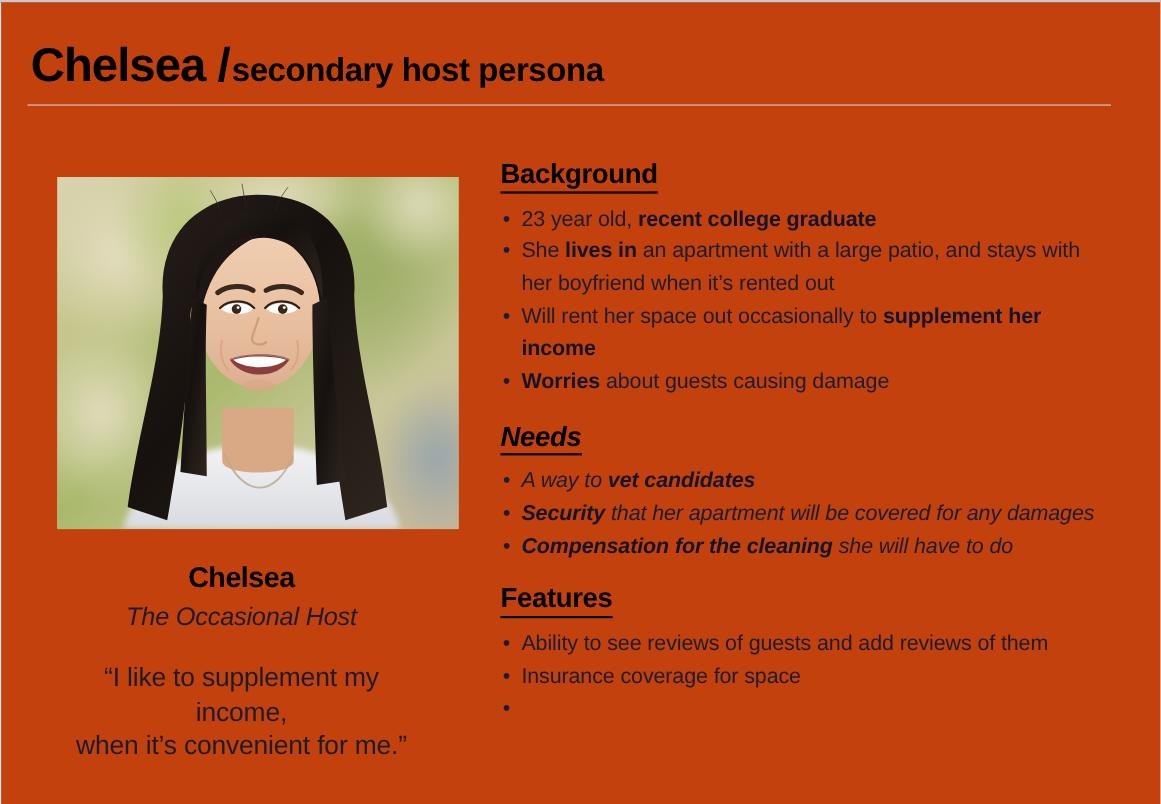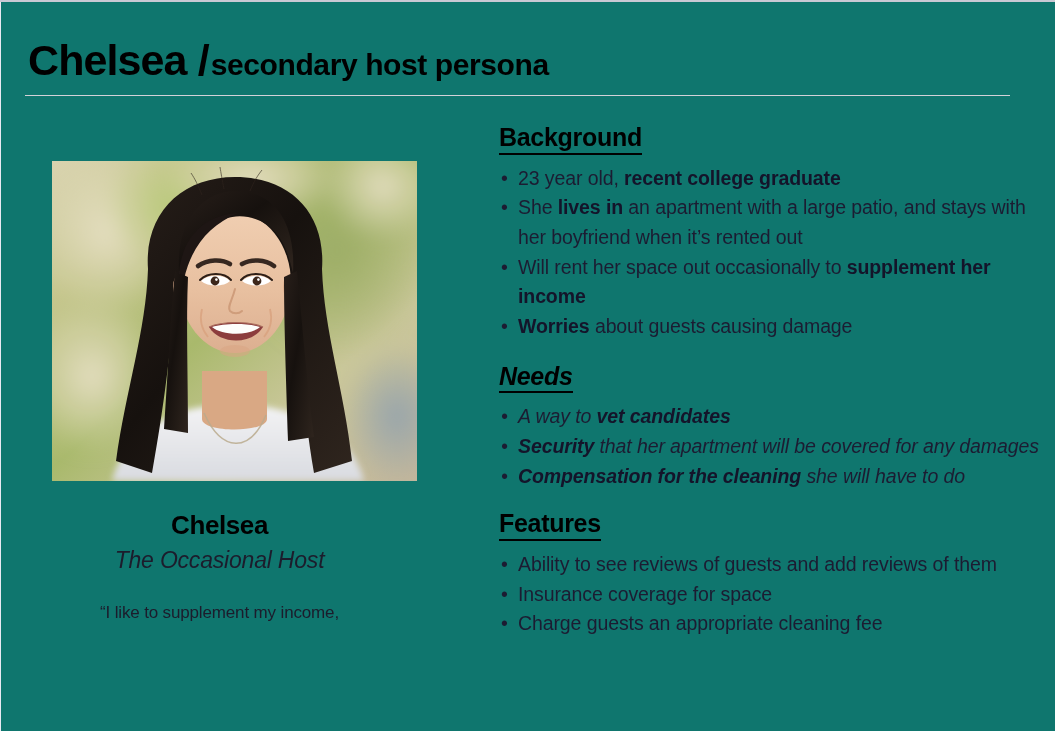--- a/index.html
+++ b/index.html
@@ -9,21 +9,21 @@
     background: #ffffff;
   }
   body {
     font-family: "Liberation Sans", "DejaVu Sans", sans-serif;
     -webkit-font-smoothing: antialiased;
   }
   .slide {
     position: relative;
     width: 1055px;
     height: 731px;
-    background: #0f766e;
+    background: #c2410c;
     box-sizing: border-box;
     border-top: 2px solid #c9c9d4;
     overflow: hidden;
   }
   .slide::before {
     content: "";
     position: absolute;
     left: 0; top: 0; bottom: 0;
     width: 1px;
     background: #e9e9f2;
@@ -87,34 +87,33 @@
     text-align: center;
     font-size: 23px;
     font-weight: 400;
     color: #1c1c2c;
     letter-spacing: -0.2px;
     font-style: italic;
   }
   .persona-quote {
     margin-top: 28px;
     text-align: center;
-    font-size: 17px;
+    font-size: 24px;
     font-weight: 400;
     color: #1c1c2c;
     line-height: 1.28;
     letter-spacing: -0.15px;
   }
 
   
   .right-col {
     position: absolute;
     left: 455px;
-    top: 121px;
+    top: 142px;
     width: 552px;
-    margin-left: 44px;
   }
   .section { margin-bottom: 2px; }
   .section-heading {
     font-size: 25px;
     font-weight: 700;
     color: #000000;
     display: inline-block;
     border-bottom: 2.5px solid #000000;
     padding-bottom: 1px;
     line-height: 1.15;
@@ -277,20 +276,21 @@
         </g>
 
         <rect x="0" y="0" width="365" height="320" fill="#ffffff" opacity="0.02"></rect>
       </svg>
     </div>
 
     <div class="persona-name">Chelsea</div>
     <div class="persona-role">The Occasional Host</div>
     <div class="persona-quote">
       <div>“I like to supplement my income,</div>
+      <div>when it’s convenient for me.”</div>
     </div>
   </div>
 
   <div class="right-col">
 
     <div class="section sec-background">
       <div class="section-heading">Background</div>
       <ul class="bullets">
           <li><span class="bullet-dot">•</span><span>23 year old, </span><b>recent college graduate</b></li>
           <li><span class="bullet-dot">•</span><span>She </span><b>lives in</b><span> an apartment with a large patio, and stays with her boyfriend when it’s rented out</span></li>
@@ -306,19 +306,19 @@
           <li><span class="bullet-dot">•</span><b>Security</b><span> that her apartment will be covered for any damages</span></li>
           <li><span class="bullet-dot">•</span><b>Compensation for the cleaning</b><span> she will have to do</span></li>
         </ul>
     </div>
 
     <div class="section sec-features">
       <div class="section-heading">Features</div>
       <ul class="bullets">
           <li><span class="bullet-dot">•</span><span>Ability to see reviews of guests and add reviews of them</span></li>
           <li><span class="bullet-dot">•</span><span>Insurance coverage for space</span></li>
-          <li><span class="bullet-dot">•</span><span>Charge guests an appropriate cleaning fee</span></li>
+          <li><span class="bullet-dot">•</span></li>
         </ul>
     </div>
 
   </div>
 
 </div>
 
 </body></html>

